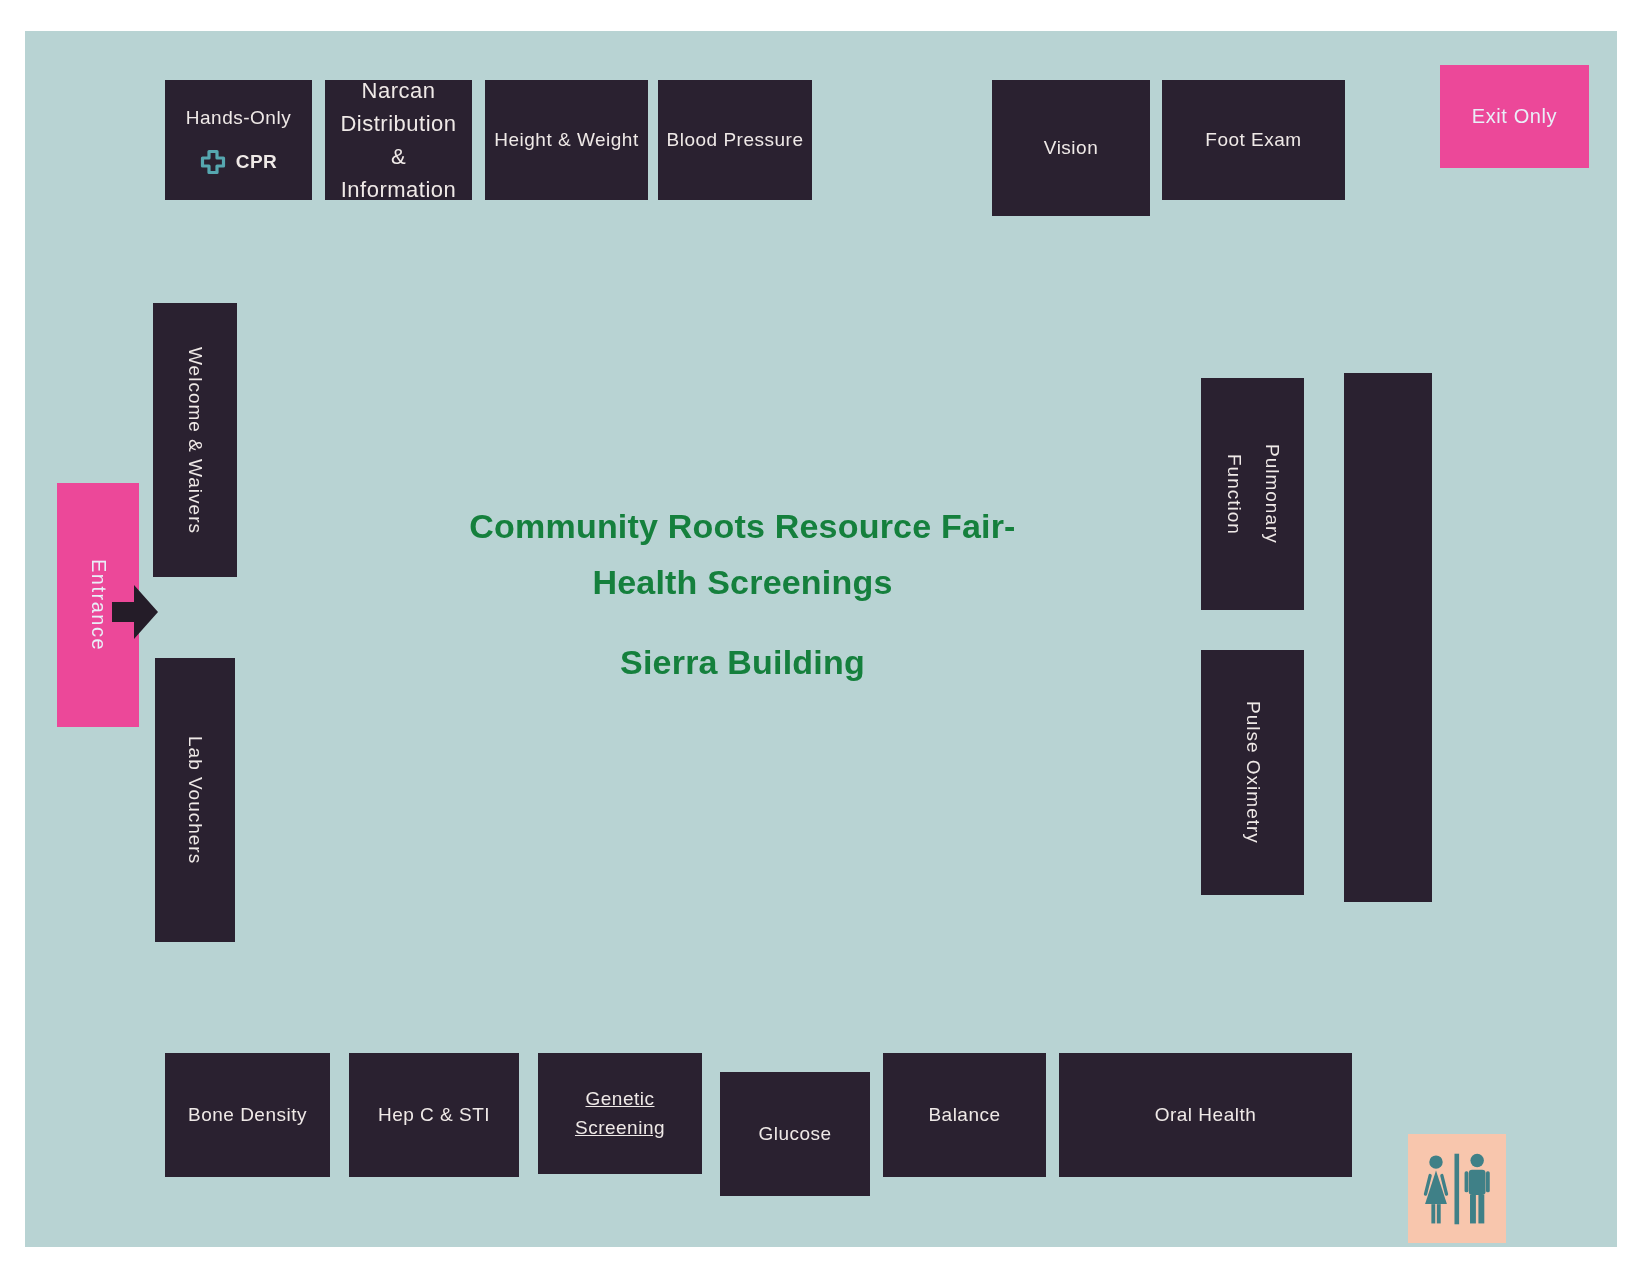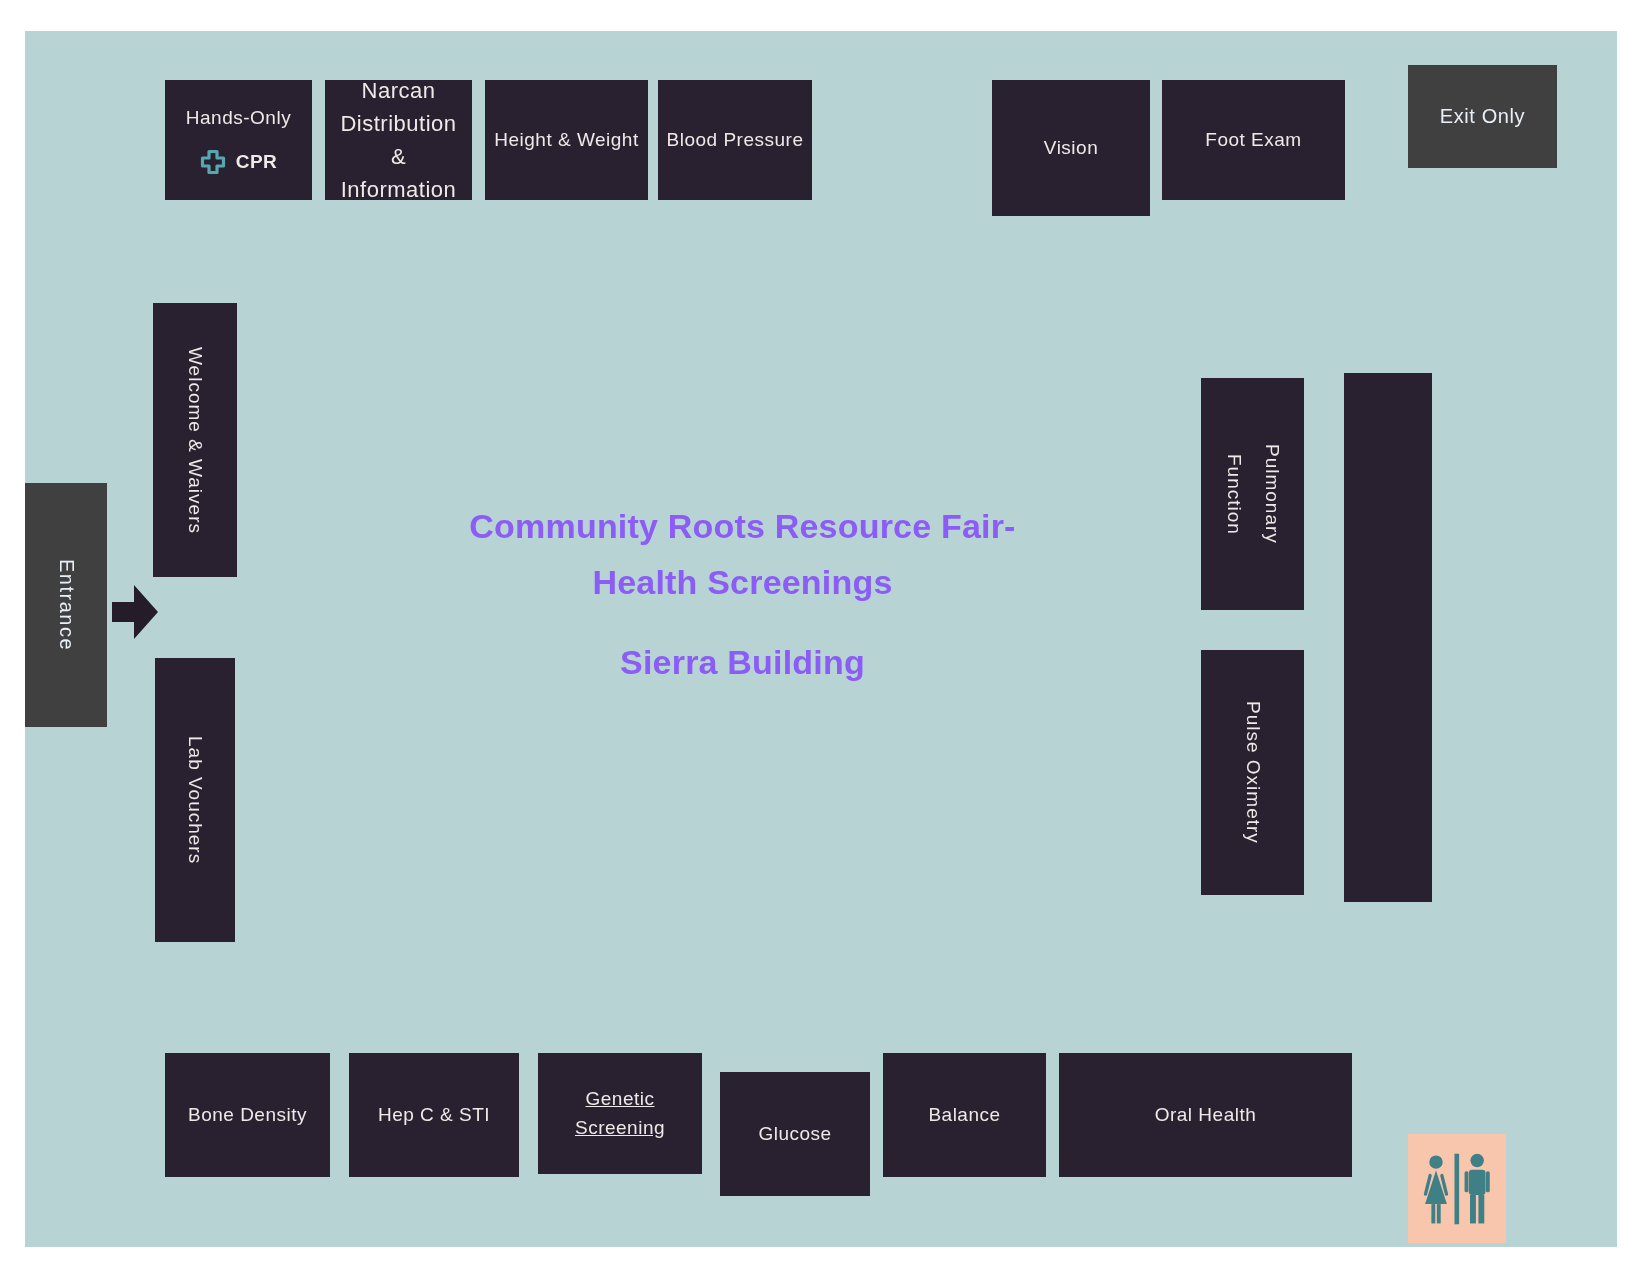--- a/index.html
+++ b/index.html
@@ -7,26 +7,26 @@
         font-family:"Liberation Sans", sans-serif;}
   .canvas{position:absolute;left:25px;top:31px;width:1592px;height:1216px;background:#b8d3d3;}
 
   .booth{position:absolute;background:#2a2130;color:#efe9e7;display:flex;flex-direction:column;
          align-items:center;justify-content:center;text-align:center;font-size:19px;
          letter-spacing:.5px;line-height:1.5;padding:8px;box-sizing:border-box;}
   .booth .lbl{white-space:pre-line;}
   .booth.fs17{font-size:22px;}
   .booth.vert .lbl{writing-mode:vertical-rl;letter-spacing:1px;line-height:2.0;}
 
-  .sign{position:absolute;background:#404040;color:#e9eff8;display:flex;align-items:center;
+  .sign{position:absolute;background:#ec4899;color:#e9eff8;display:flex;align-items:center;
         justify-content:center;text-align:center;font-size:20px;letter-spacing:.6px;
-        box-sizing:border-box;}
+        box-sizing:border-box;margin-left:32px;}
   .sign.vert .lbl{writing-mode:vertical-rl;letter-spacing:1.5px;}
 
-  .title{position:absolute;left:420px;top:498px;width:645px;text-align:center;color:#8b5cf6;}
+  .title{position:absolute;left:420px;top:498px;width:645px;text-align:center;color:#15803d;}
   .title .h1{font-size:34px;font-weight:700;line-height:56px;white-space:pre-line;letter-spacing:.2px;}
   .title .h2{font-size:34px;font-weight:700;margin-top:33px;letter-spacing:.2px;}
 
   .arrow{position:absolute;left:112px;top:583px;width:46px;height:58px;}
   .restroom{position:absolute;left:1408px;top:1134px;width:98px;height:109px;background:#f8c6ad;
             display:flex;align-items:center;justify-content:center;}
   .cpr-line{display:flex;align-items:center;justify-content:center;gap:10px;margin-top:16px;font-weight:bold;}
   .cpr-line svg{display:block;}
 </style>
 </head>

